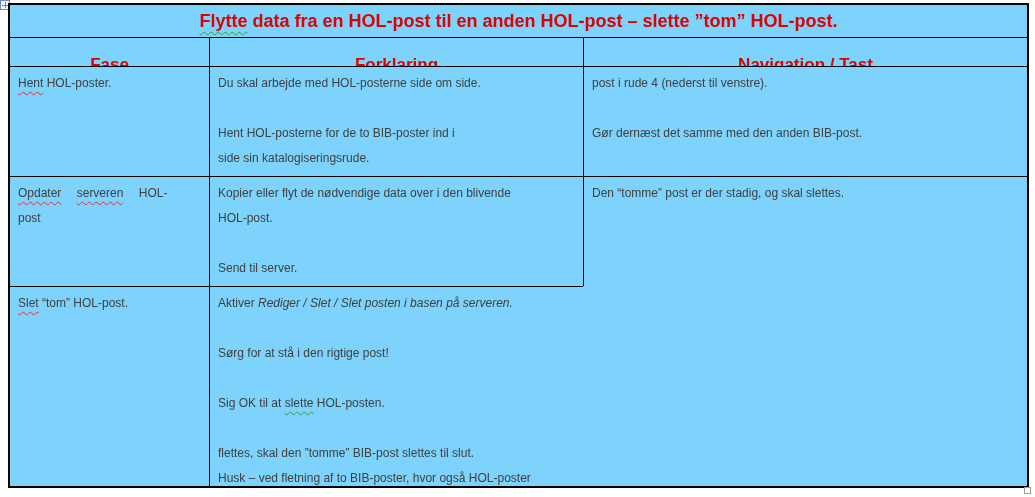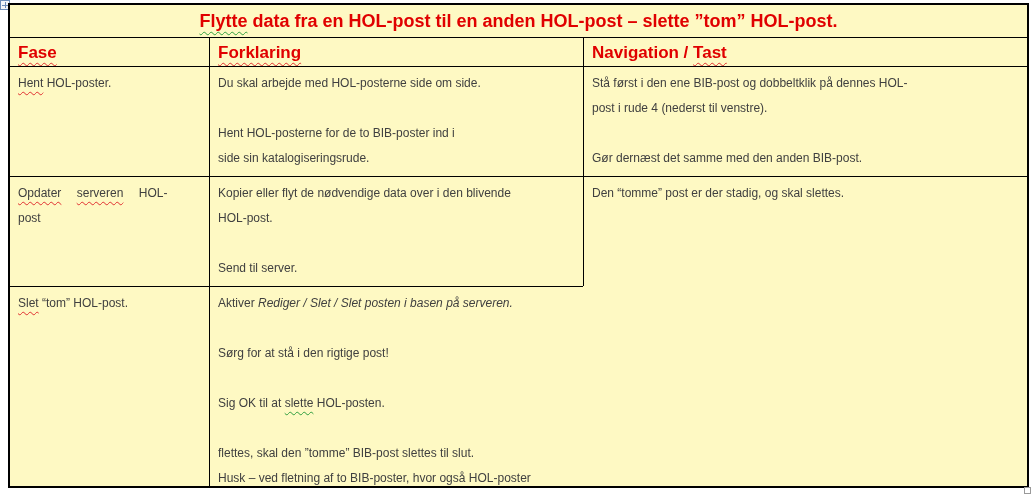--- a/index.html
+++ b/index.html
@@ -18,21 +18,21 @@
     font-family:"Liberation Sans", sans-serif;
     overflow:hidden;
   }
   .tbl{
     position:absolute;left:8px;top:3px;
     width:1021px;height:485px;
     border:2px solid var(--border);
     display:grid;
     grid-template-columns:199px 374px auto;
     grid-template-rows:32px 29px 110px 110px auto;
-    background:#fef9c3;
+    background:#7dd3fc;
   }
   .cell{
     border-left:1.5px solid var(--border);
     border-top:1.5px solid var(--border);
     padding:4px 8px 0 8px;
     overflow:hidden;
     color:var(--body-text);
     font-size:12px;
     line-height:25px;
   }
@@ -45,21 +45,22 @@
     color:var(--heading-red);
     font-weight:bold;
     font-size:18px;
     line-height:26px;
   }
   .header-cell{
     color:var(--heading-red);
     font-weight:bold;
     font-size:17px;
     line-height:22px;
-    padding-top:4px;
+    padding-top:16px;
+    text-align:center;
   }
   .line{white-space:nowrap;}
   .justify-cell .line:first-child{word-spacing:12px;}
   .italic{font-style:italic;}
   .sq-red{
     text-decoration:underline;
     text-decoration-style:wavy;
     text-decoration-color:var(--squiggle-red);
     text-decoration-thickness:1px;
     text-underline-offset:4px;
@@ -115,21 +116,20 @@
   <div class="cell col-first">
       <div class="line"><span class="sq-red">Hent</span><span> HOL-poster.</span></div>
     </div>
   <div class="cell">
       <div class="line"><span>Du skal arbejde med HOL-posterne side om side.</span></div>
       <div class="line">&nbsp;</div>
       <div class="line"><span>Hent HOL-posterne for de to BIB-poster ind i</span></div>
       <div class="line"><span>side sin katalogiseringsrude.</span></div>
     </div>
   <div class="cell">
-      <div class="line"><span>Stå først i den ene BIB-post og dobbeltklik på dennes HOL-</span></div>
       <div class="line"><span>post i rude 4 (nederst til venstre).</span></div>
       <div class="line">&nbsp;</div>
       <div class="line"><span>Gør dernæst det samme med den anden BIB-post.</span></div>
     </div>
 
   <div class="cell col-first justify-cell">
       <div class="line"><span class="sq-red">Opdater</span><span> </span><span class="sq-red">serveren</span><span> HOL-</span></div>
       <div class="line"><span>post</span></div>
     </div>
   <div class="cell">

